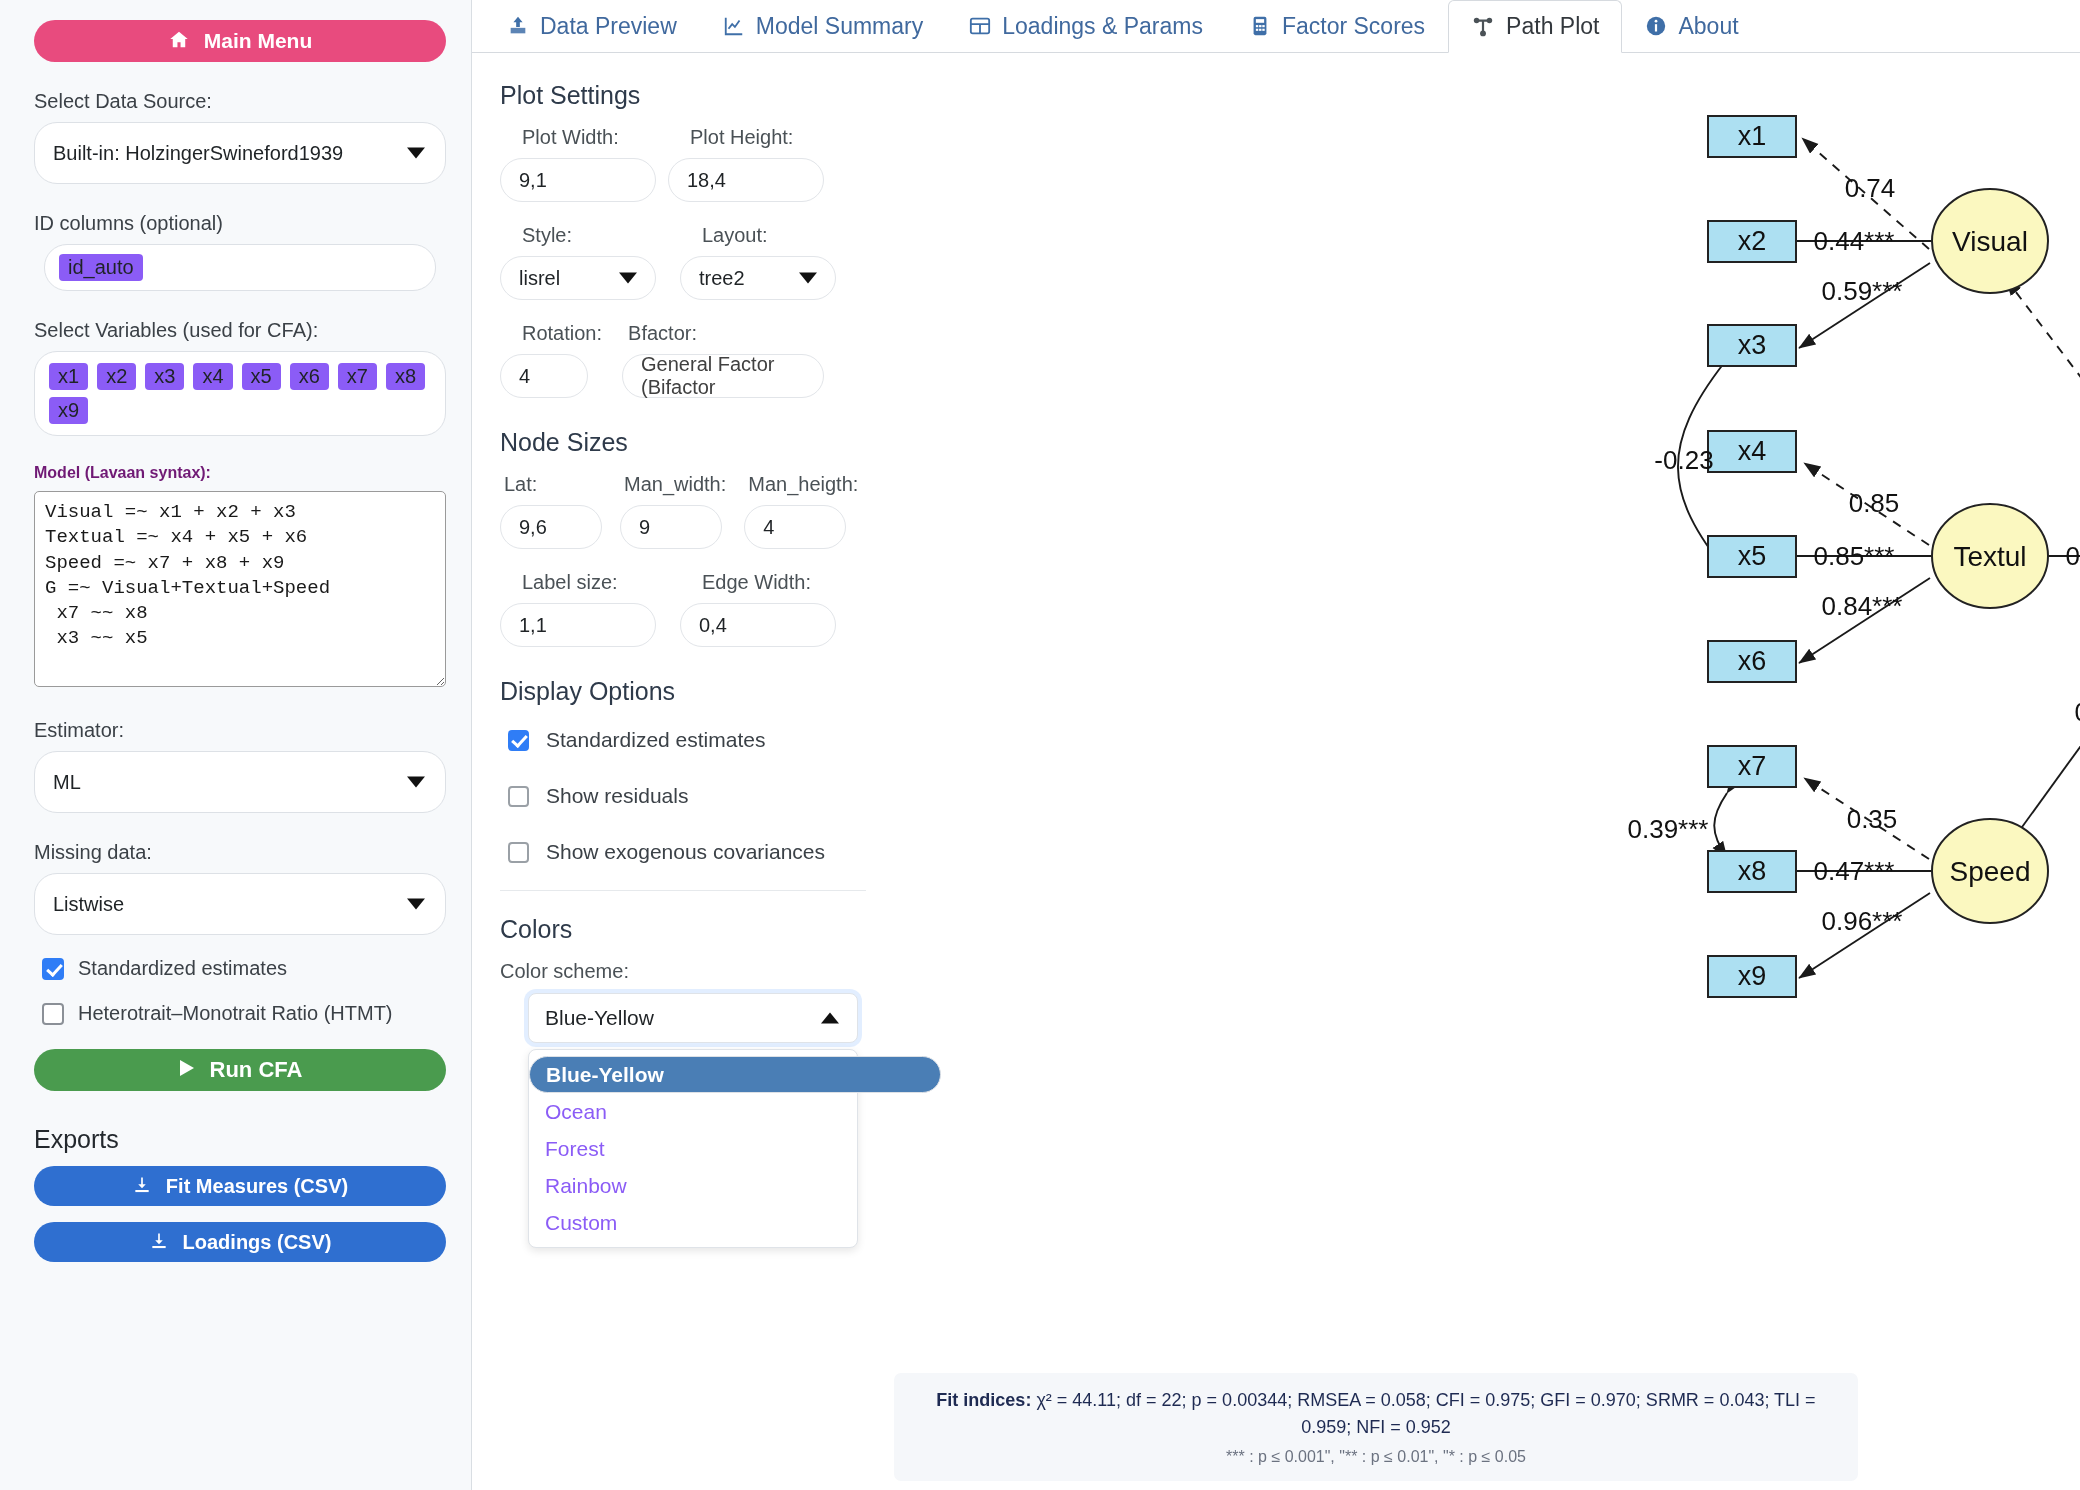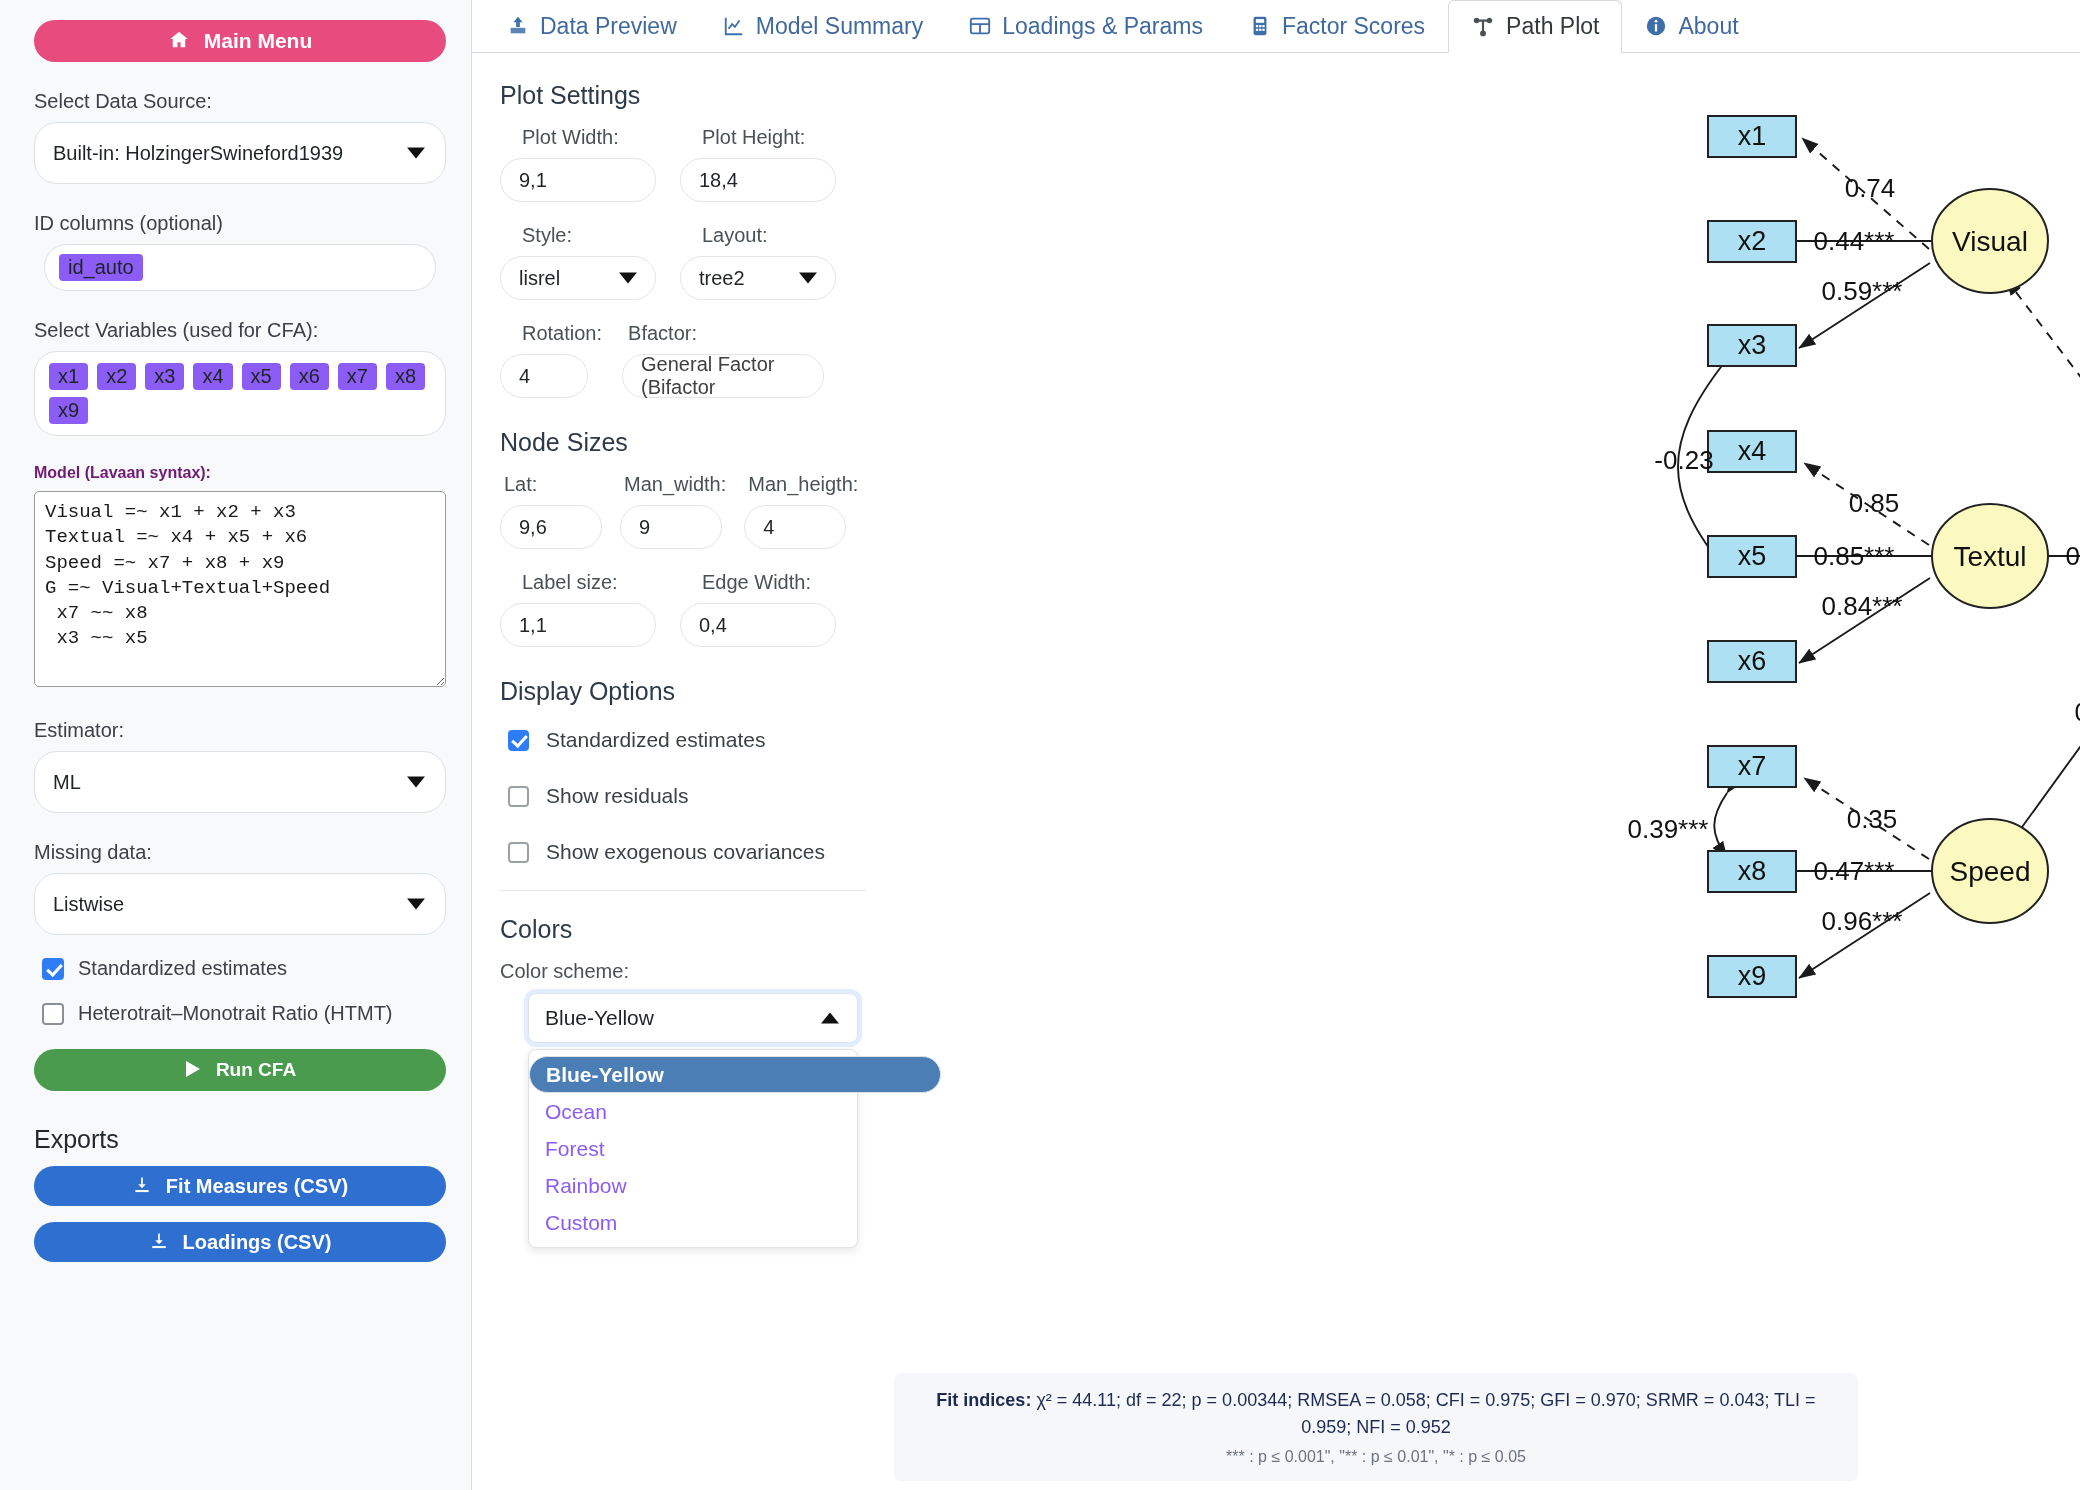--- a/index.html
+++ b/index.html
@@ -60,21 +60,21 @@
     resize:vertical; background:#fff;
   }
   .chkrow { display:flex; align-items:center; gap:14px; margin:22px 0 0 8px; font-size:20px; color:#3b4147; }
   .cbox { width:22px;height:22px;border:2px solid #8b9097;border-radius:4px;background:#fff;flex:0 0 22px; position:relative;}
   .cbox.on { background:#2f7df6;border-color:#2f7df6; }
   .cbox.on:after{content:"";position:absolute;left:6px;top:1px;width:6px;height:12px;border:solid #fff;border-width:0 3px 3px 0;transform:rotate(42deg);}
   .run-btn {
     display:flex;align-items:center;justify-content:center;gap:14px;
     width:412px;height:42px;margin-top:24px;
     background:#4a9b4e;color:#fff;border:none;border-radius:21px;
-    font-size:19px;font-weight:bold;cursor:pointer;
+    font-size:22px;font-weight:bold;cursor:pointer;
   }
   .exports-h { font-size:25px; color:#23282d; margin:34px 0 12px 0; }
   .dl-btn {
     display:flex;align-items:center;justify-content:center;gap:14px;
     width:412px;height:40px;margin-bottom:16px;
     background:#2f6fd0;color:#fff;border:none;border-radius:20px;
     font-size:20px;font-weight:bold;cursor:pointer;
   }
   .ico { display:inline-block; line-height:1; }
 
@@ -315,21 +315,21 @@
         </span>
         <span>About</span>
       </div>
     </div>
 
     <div class="content">
 
       <div class="settings">
         <div class="sec-h">Plot Settings</div>
 
-        <div class="fgrid" style="gap:24px;">
+        <div class="fgrid" style="gap:12px;">
           <div class="fld">
             <span class="lab">Plot Width:</span>
             <div class="inp" style="width:156px;">9,1</div>
           </div>
           <div class="fld">
             <span class="lab">Plot Height:</span>
             <div class="inp" style="width:156px;">18,4</div>
           </div>
         </div>
 

